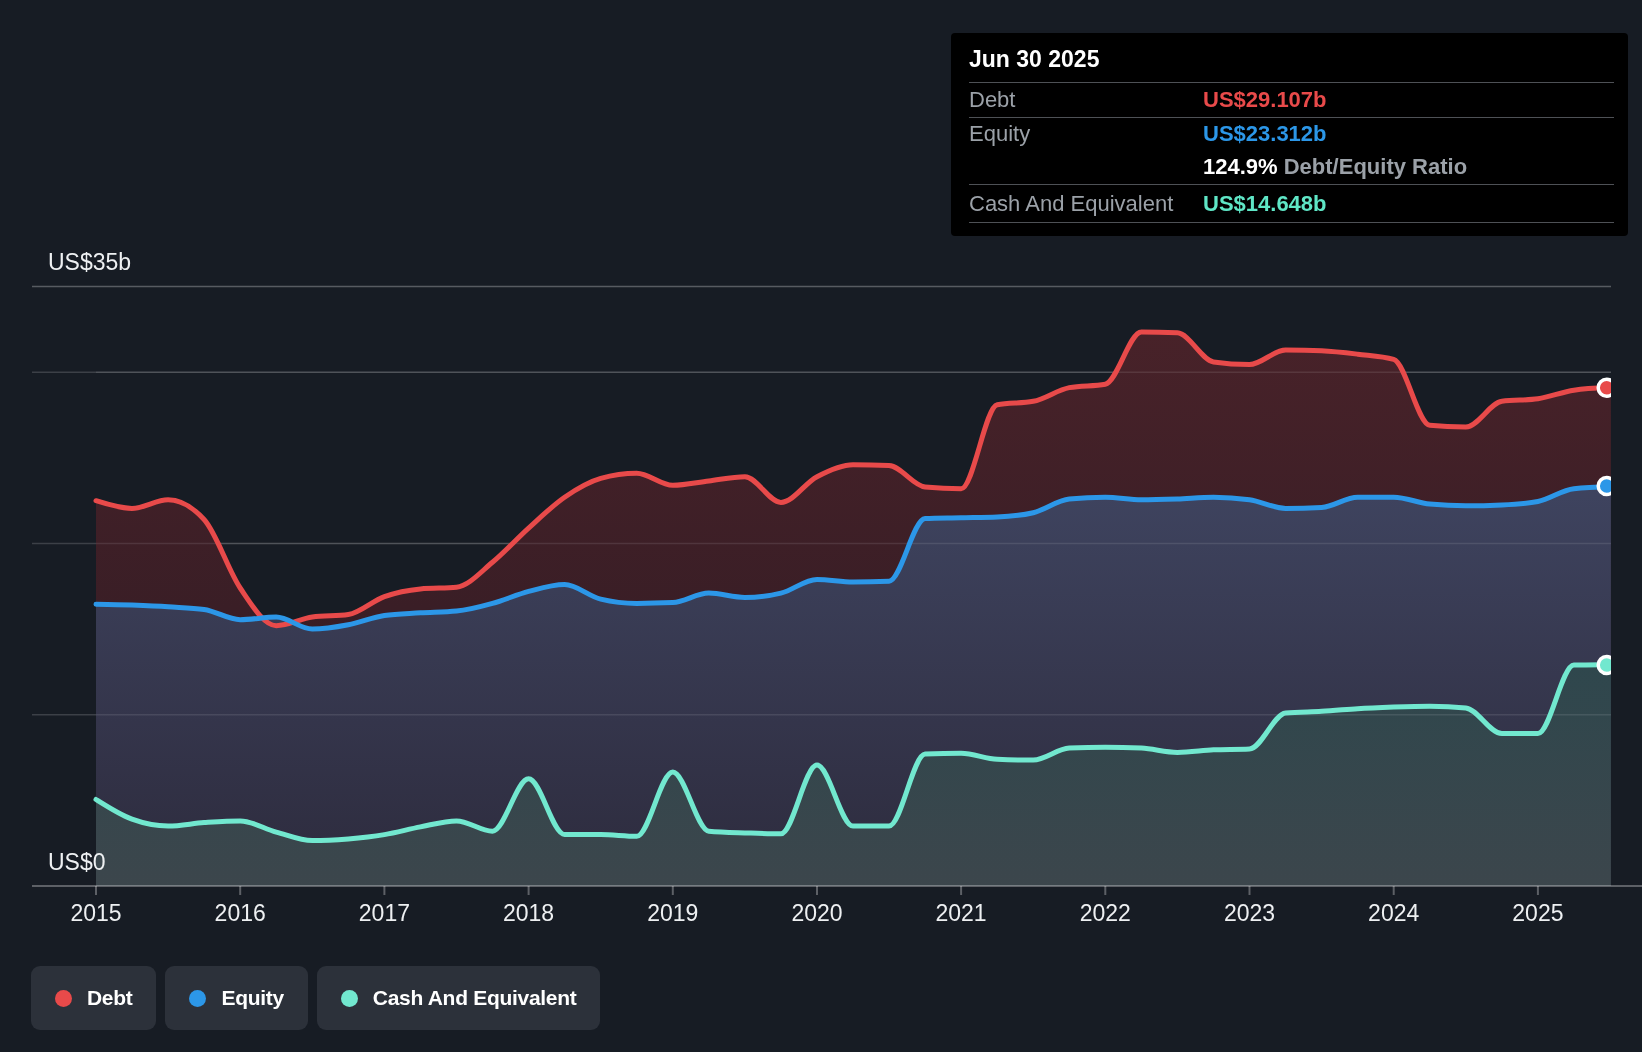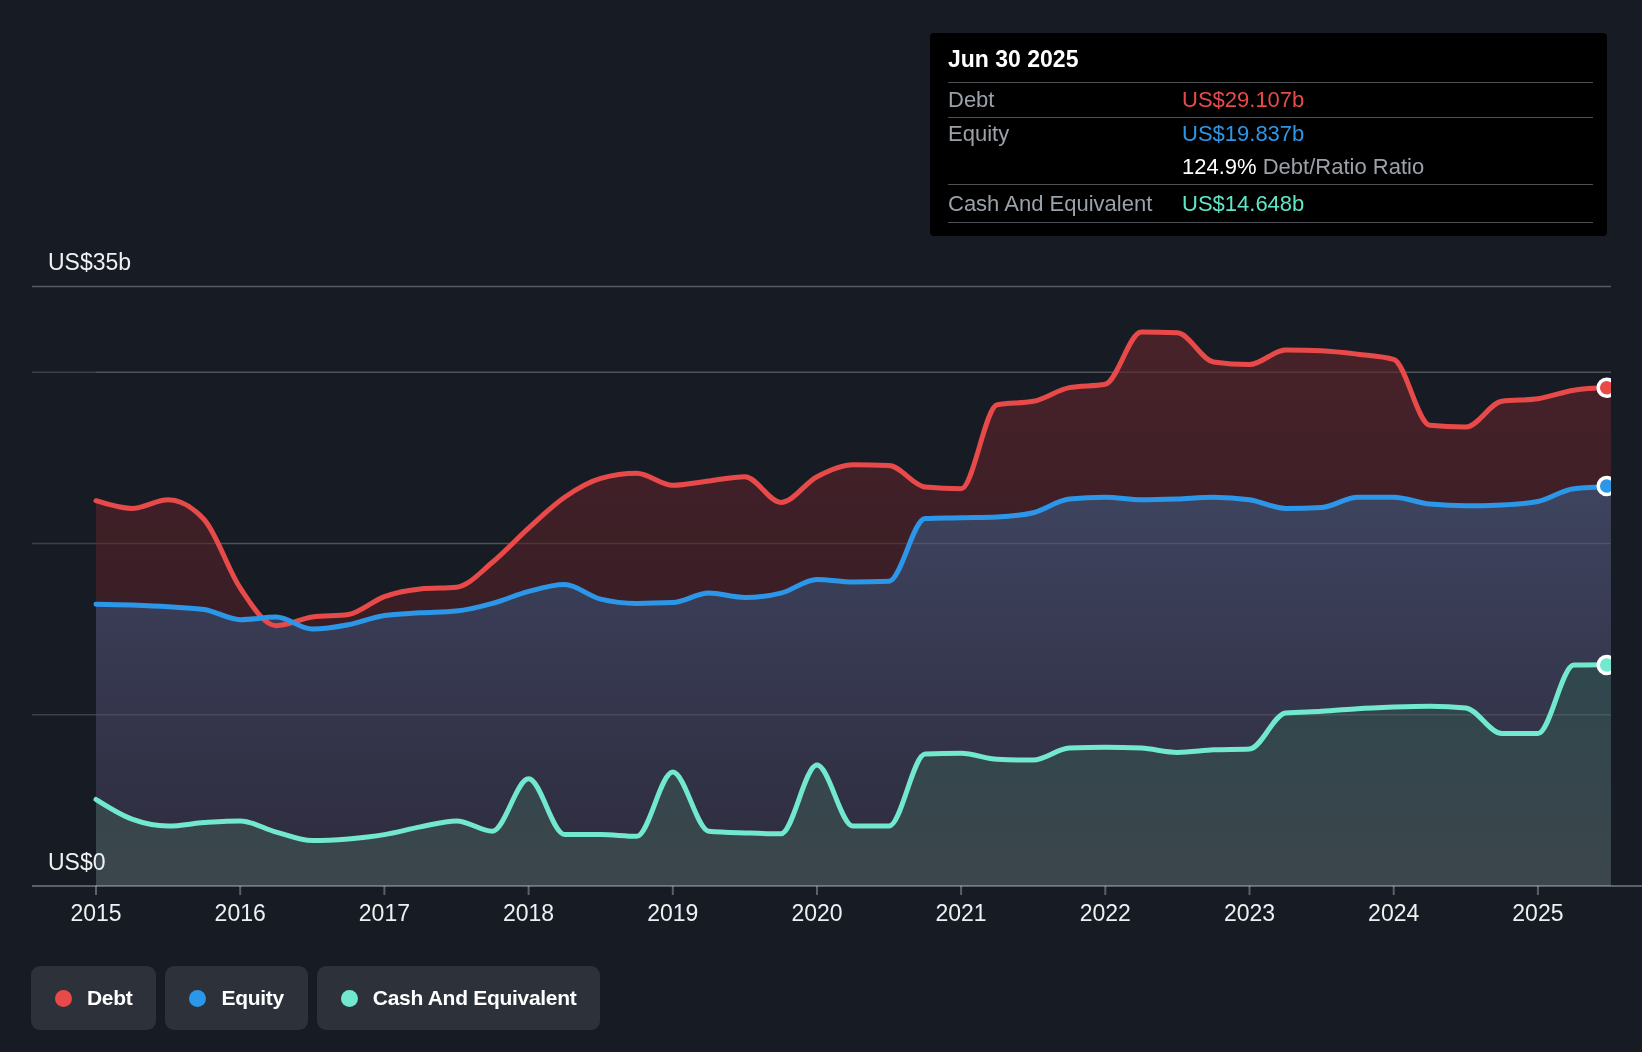--- a/index.html
+++ b/index.html
@@ -1,20 +1,20 @@
 <!DOCTYPE html>
 <html><head><meta charset="utf-8"><style>
 html,body{margin:0;padding:0;background:#171c24;width:1642px;height:1052px;overflow:hidden}
 body{position:relative;font-family:"Liberation Sans",sans-serif}
-.tip{position:absolute;left:930px;top:33px;width:677px;height:203px;background:#000;border-radius:4px;box-sizing:border-box}
+.tip{position:absolute;left:951px;top:33px;width:677px;height:203px;background:#000;border-radius:4px;box-sizing:border-box}
 .tip .inner{margin:0 14px 0 18px;padding-top:3px}
 .row{display:flex;align-items:center;box-sizing:border-box}
 .t-title{height:47px;line-height:50px;font-size:23px;font-weight:bold;color:#fff;border-bottom:1.5px solid #4e5156}
 .lab{width:234px;color:#9ba1a8;font-size:22px}
-.val{font-size:22px;font-weight:normal}
+.val{font-size:22px;font-weight:bold}
 .r1{height:34.5px;border-bottom:1.5px solid #4e5156}
 .r2{height:33px}
 .r3{height:34.5px;border-bottom:1.5px solid #4e5156}
 .r4{height:38px;border-bottom:1.5px solid #4e5156}
 .leg{position:absolute;top:966px;left:31px;display:flex;gap:9px}
 .btn{height:64px;background:#2c313a;border-radius:9px;display:flex;align-items:center;padding:0 24px 0 24px;color:#fff;font-size:21px;font-weight:bold;letter-spacing:-0.3px}
 .dot{width:17px;height:17px;border-radius:50%;margin-right:15px}
 </style></head>
 <body>
 <svg width="1642" height="1052" viewBox="0 0 1642 1052" style="position:absolute;left:0;top:0">
@@ -87,25 +87,25 @@
 </svg>
 <div class="tip">
  <div class="inner">
   <div class="row t-title">Jun 30 2025</div>
   <div class="row r1">
         <div class="lab">Debt</div>
         <div class="val" style="color:#e84a4a">US$29.107b</div>
       </div>
   <div class="row r2">
         <div class="lab">Equity</div>
-        <div class="val" style="color:#2c97e8">US$19.837b</div>
+        <div class="val" style="color:#2c97e8">US$23.312b</div>
       </div>
   <div class="row r3">
         <div class="lab"></div>
-        <div class="val" style="color:#fff">124.9% <span style="color:#9ba1a8">Debt/Ratio Ratio</span></div>
+        <div class="val" style="color:#fff">124.9% <span style="color:#9ba1a8">Debt/Equity Ratio</span></div>
       </div>
   <div class="row r4">
         <div class="lab">Cash And Equivalent</div>
         <div class="val" style="color:#5fe6c6">US$14.648b</div>
       </div>
  </div>
 </div>
 <div class="leg">
  <div class="btn"><span class="dot" style="background:#e84a4a"></span>Debt</div>
  <div class="btn"><span class="dot" style="background:#2c97e8"></span>Equity</div>

